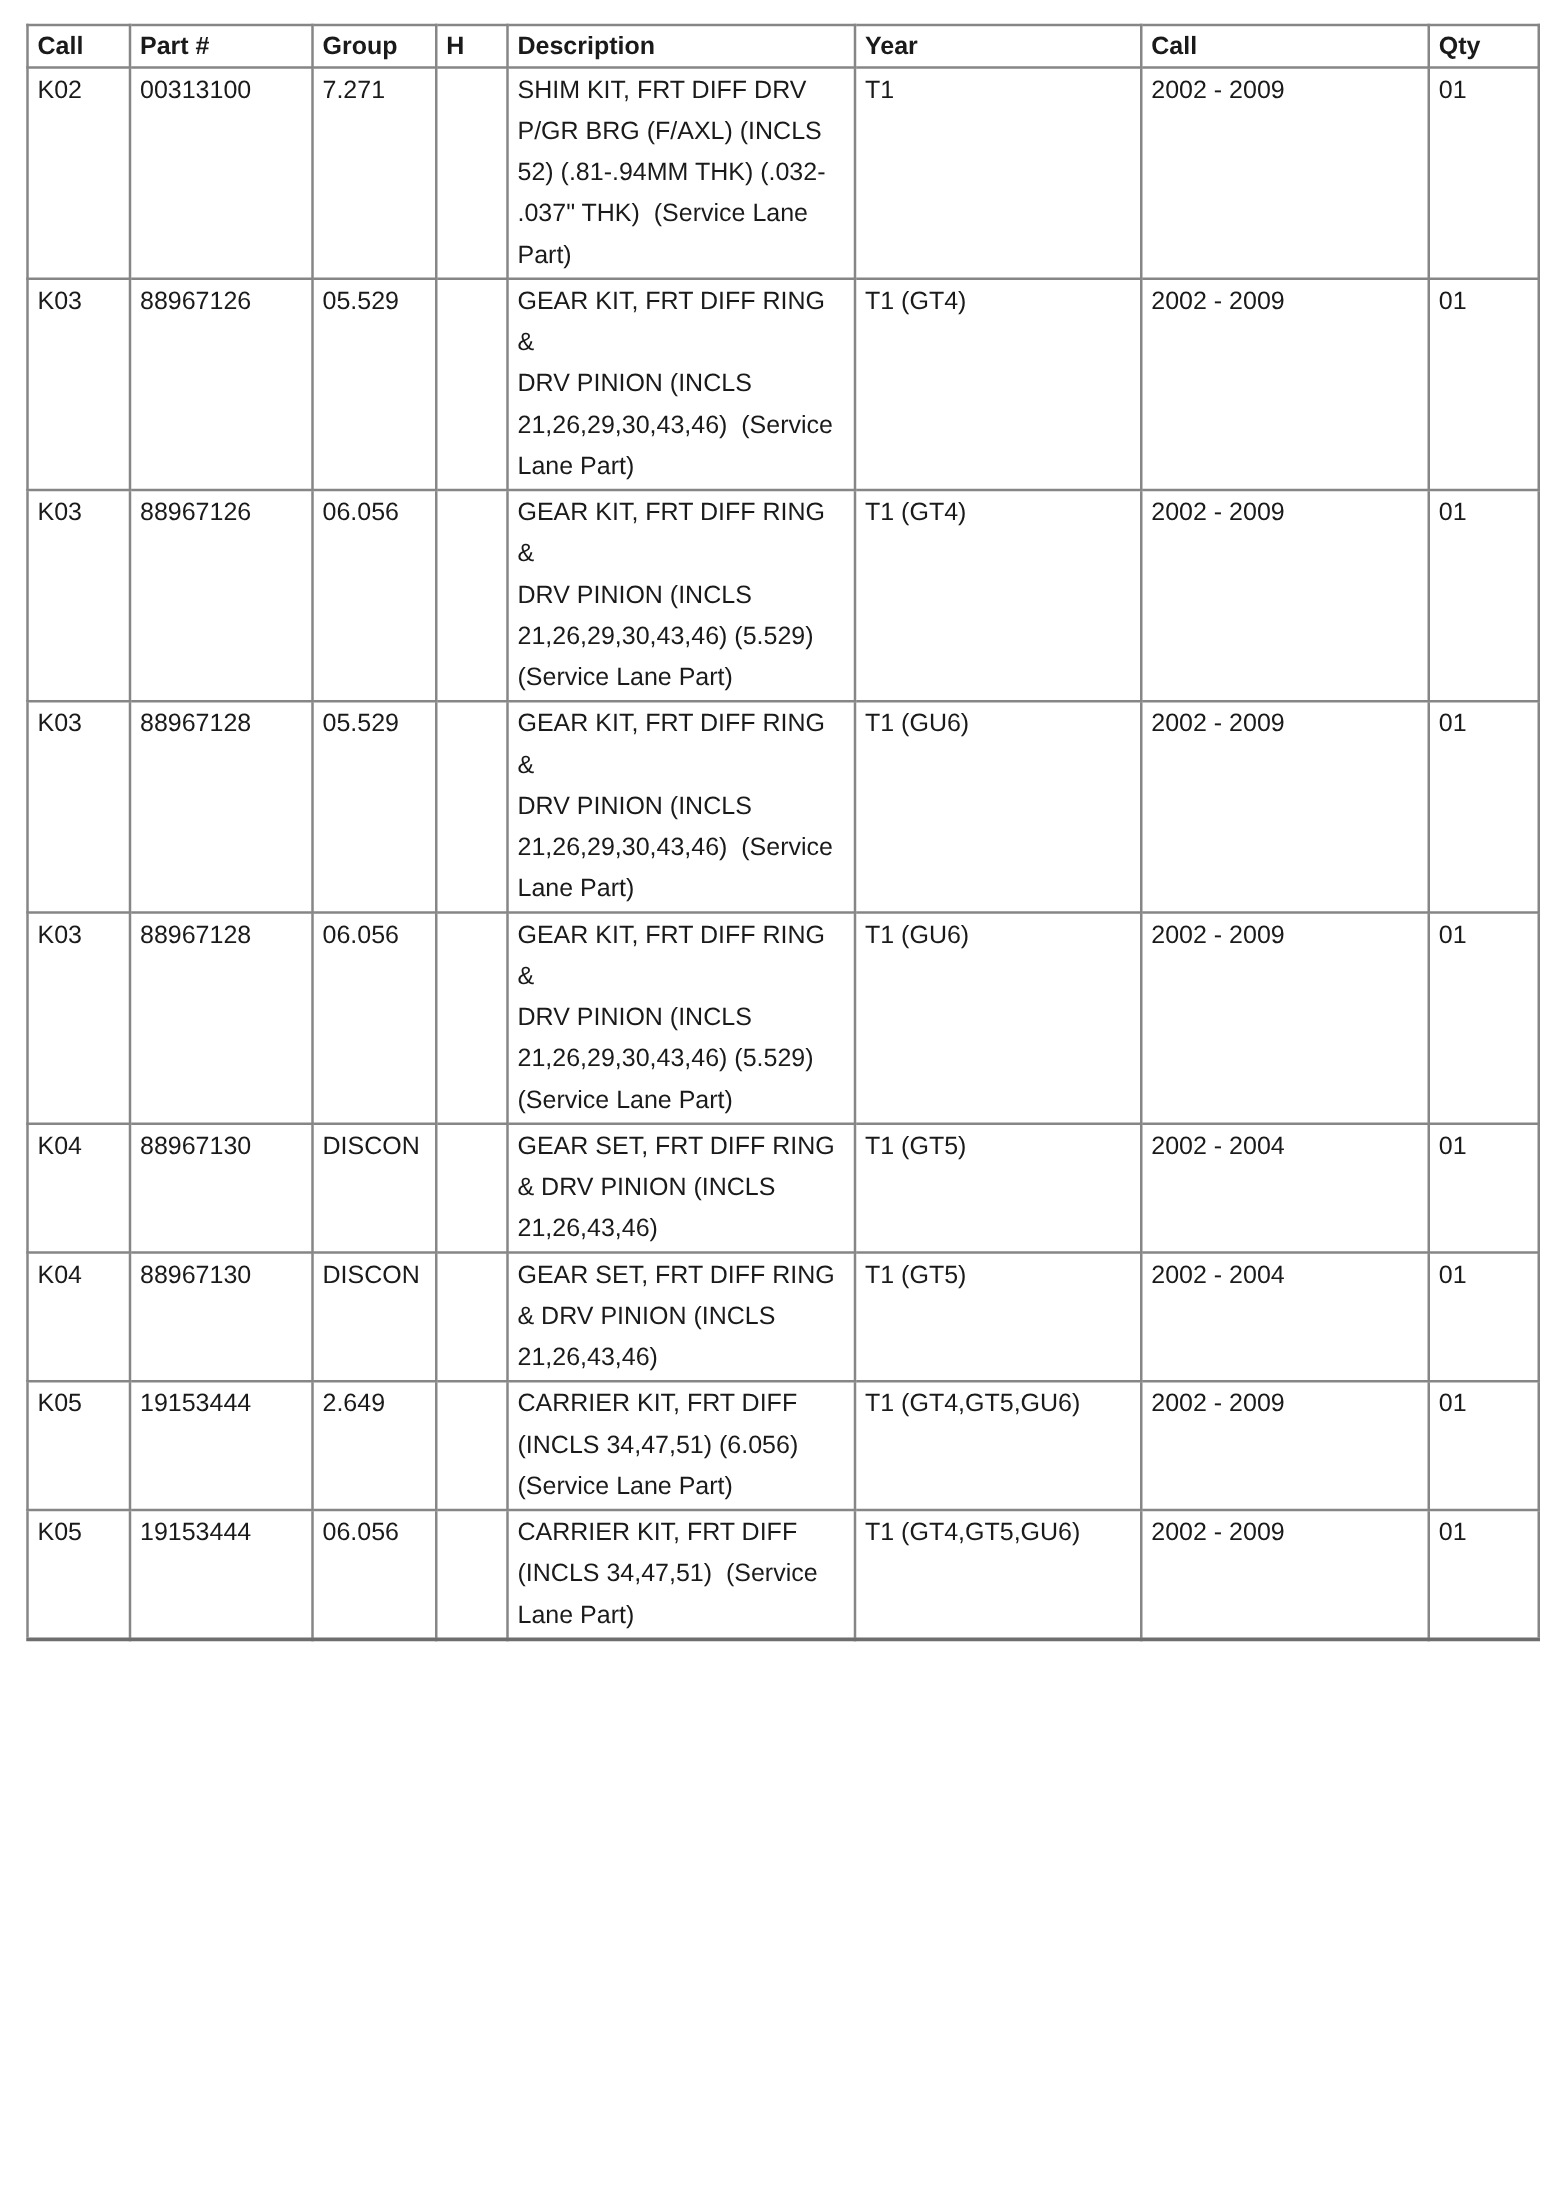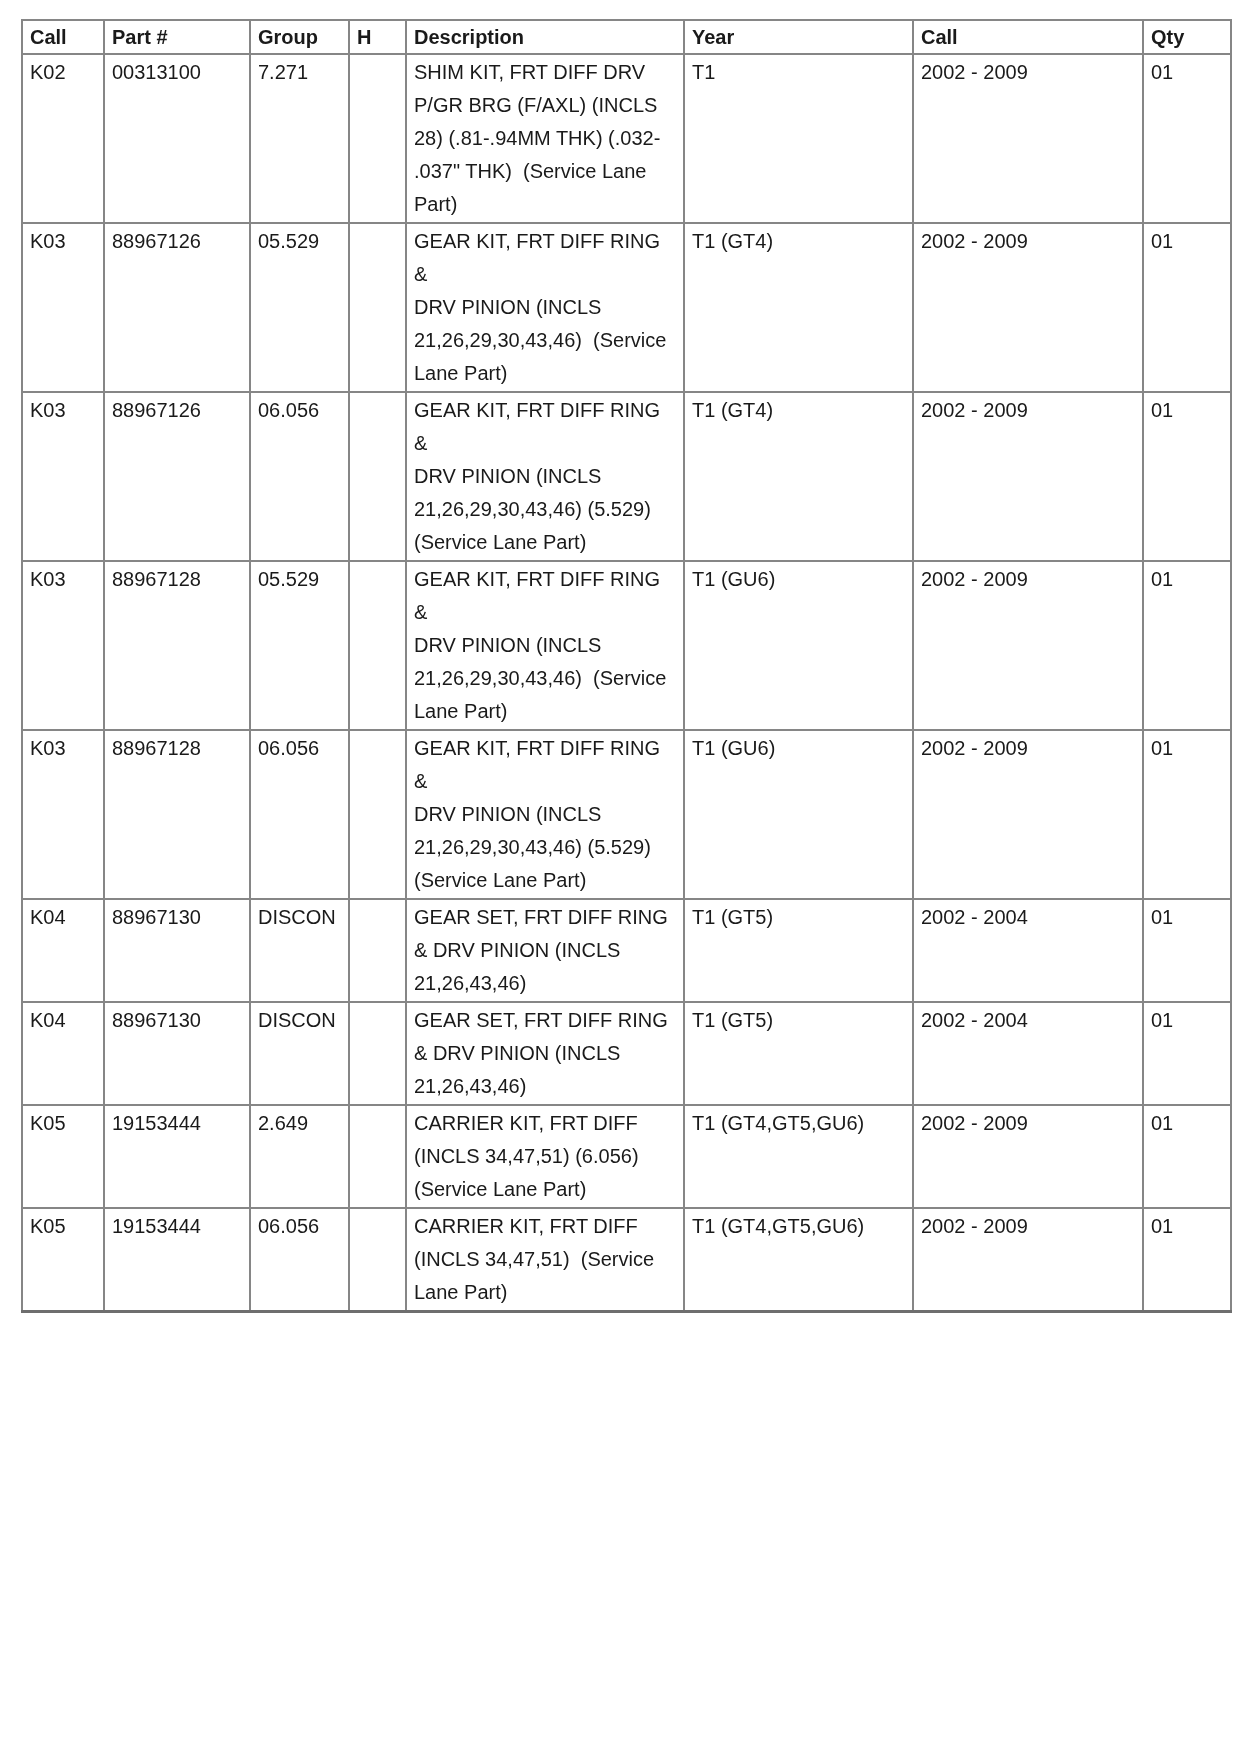--- a/index.html
+++ b/index.html
@@ -82,21 +82,21 @@
       </tr>
     </thead>
     <tbody id="rows">
         <tr>
           <td>K02</td>
           <td>00313100</td>
           <td>7.271</td>
           <td></td>
           <td>SHIM KIT, FRT DIFF DRV
 P/GR BRG (F/AXL) (INCLS
-28) (.81-.94MM THK) (.032-
+52) (.81-.94MM THK) (.032-
 .037" THK)  (Service Lane
 Part)</td>
           <td>T1</td>
           <td>2002 - 2009</td>
           <td>01</td>
         </tr>
         <tr>
           <td>K03</td>
           <td>88967126</td>
           <td>05.529</td>

